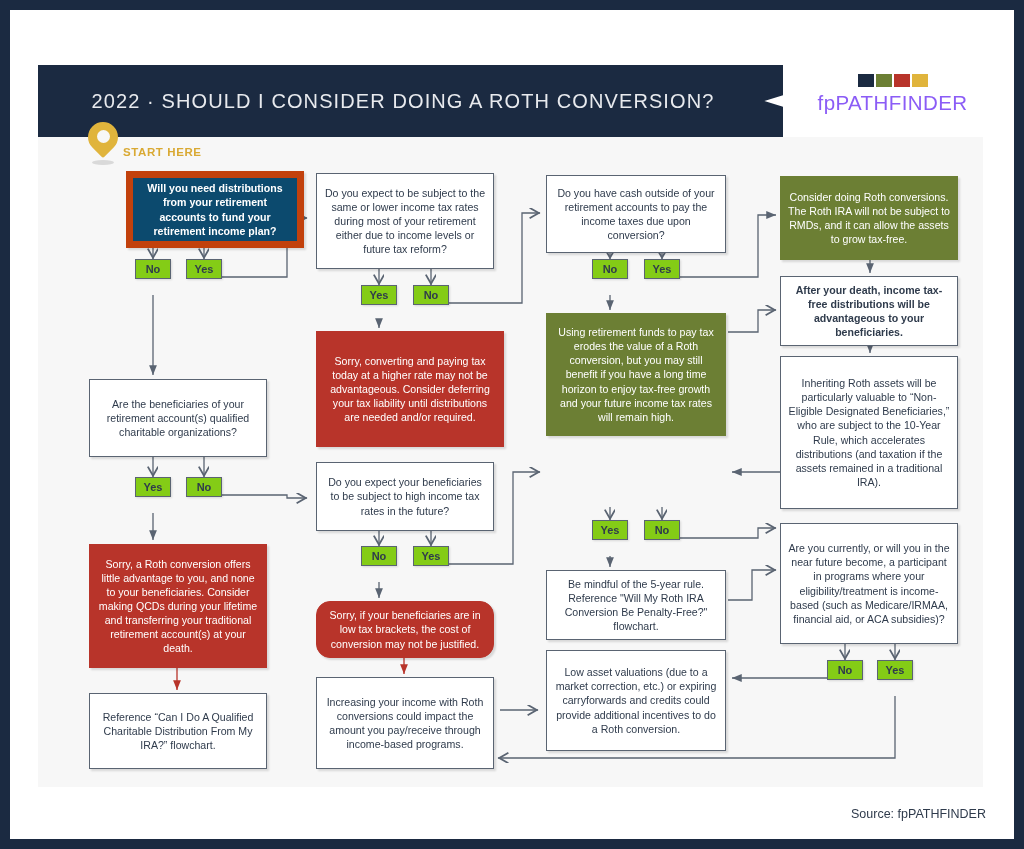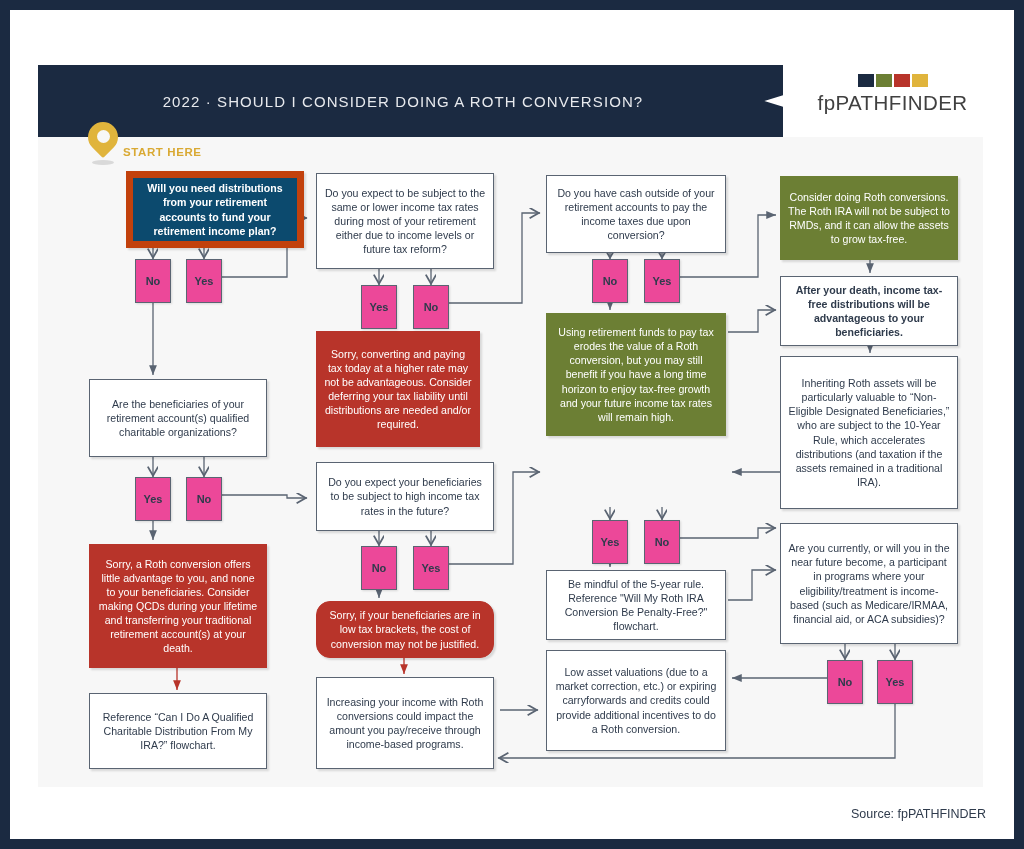--- a/index.html
+++ b/index.html
@@ -39,21 +39,21 @@
   .header-title {
     position: absolute;
     left: 28px;
     top: 55px;
     width: 730px;
     height: 72px;
     display: flex;
     align-items: center;
     justify-content: center;
     color: #e8eaee;
-    font-size: 15px;
+    font-size: 20px;
     letter-spacing: 1.1px;
     font-weight: 300;
     text-align: left;
     white-space: nowrap;
   }
   .logo-wrap {
     position: absolute;
     left: 795px;
     top: 64px;
     width: 175px;
@@ -65,21 +65,21 @@
     gap: 2px;
     margin-bottom: 4px;
   }
   .logo-squares span {
     display: block;
     width: 16px;
     height: 13px;
   }
   .logo-text {
     font-size: 20.5px;
-    color: #404040;
+    color: #8b5cf6;
     letter-spacing: 0.4px;
     font-weight: 400;
   }
   .logo-text .fp { font-weight: 400; }
 
   
   .chart-area {
     position: absolute;
     left: 28px;
     top: 127px;
@@ -167,22 +167,22 @@
   }
   .node.shadowed {
     box-shadow: 2px 2px 2px rgba(0,0,0,0.13);
   }
 
   
   .chip {
     position: absolute;
     box-sizing: border-box;
     width: 36px;
-    height: 44px;
-    background: #ec4899;
+    height: 20px;
+    background: #84cc16;
     border: 1px solid #5a6472;
     display: flex;
     align-items: center;
     justify-content: center;
     font-size: 11px;
     font-weight: bold;
     color: #2f3b4c;
     z-index: 5;
     box-shadow: 1px 1px 2px rgba(0,0,0,0.12);
   }
@@ -325,21 +325,21 @@
   <div class="chip" style="left:176px; top:467px;">No</div>
 
   <div class="node red shadowed" style="left:79px; top:534px; width:178px; height:124px;">Sorry, a Roth conversion offers little advantage to you, and none to your beneficiaries. Consider making QCDs during your lifetime and transferring your traditional retirement account(s) at your death.</div>
 
   <div class="node white shadowed" style="left:306px; top:163px; width:178px; height:96px;">Do you expect to be subject to the same or lower income tax rates during most of your retirement either due to income levels or future tax reform?</div>
 
   <div class="node white shadowed" style="left:79px; top:683px; width:178px; height:76px;">Reference “Can I Do A Qualified Charitable Distribution From My IRA?” flowchart.</div>
   <div class="chip" style="left:351px; top:275px;">Yes</div>
   <div class="chip" style="left:403px; top:275px;">No</div>
 
-  <div class="node red shadowed" style="left:306px; top:321px; width:164px; height:116px;">Sorry, converting and paying tax today at a higher rate may not be advantageous. Consider deferring your tax liability until distributions are needed and/or required.</div>
+  <div class="node red shadowed" style="left:306px; top:321px; width:188px; height:116px;">Sorry, converting and paying tax today at a higher rate may not be advantageous. Consider deferring your tax liability until distributions are needed and/or required.</div>
 
   <div class="node white shadowed" style="left:306px; top:452px; width:178px; height:69px;">Do you expect your beneficiaries to be subject to high income tax rates in the future?</div>
   <div class="chip" style="left:351px; top:536px;">No</div>
   <div class="chip" style="left:403px; top:536px;">Yes</div>
 
   <div class="node red shadowed" style="left:306px; top:591px; width:178px; height:57px;border-radius:14px;">Sorry, if your beneficiaries are in low tax brackets, the cost of conversion may not be justified.</div>
 
   <div class="node white shadowed" style="left:306px; top:667px; width:178px; height:92px;">Increasing your income with Roth conversions could impact the amount you pay/receive through income-based programs.</div>
 
   <div class="node white shadowed" style="left:536px; top:165px; width:180px; height:78px;">Do you have cash outside of your retirement accounts to pay the income taxes due upon conversion?</div>

